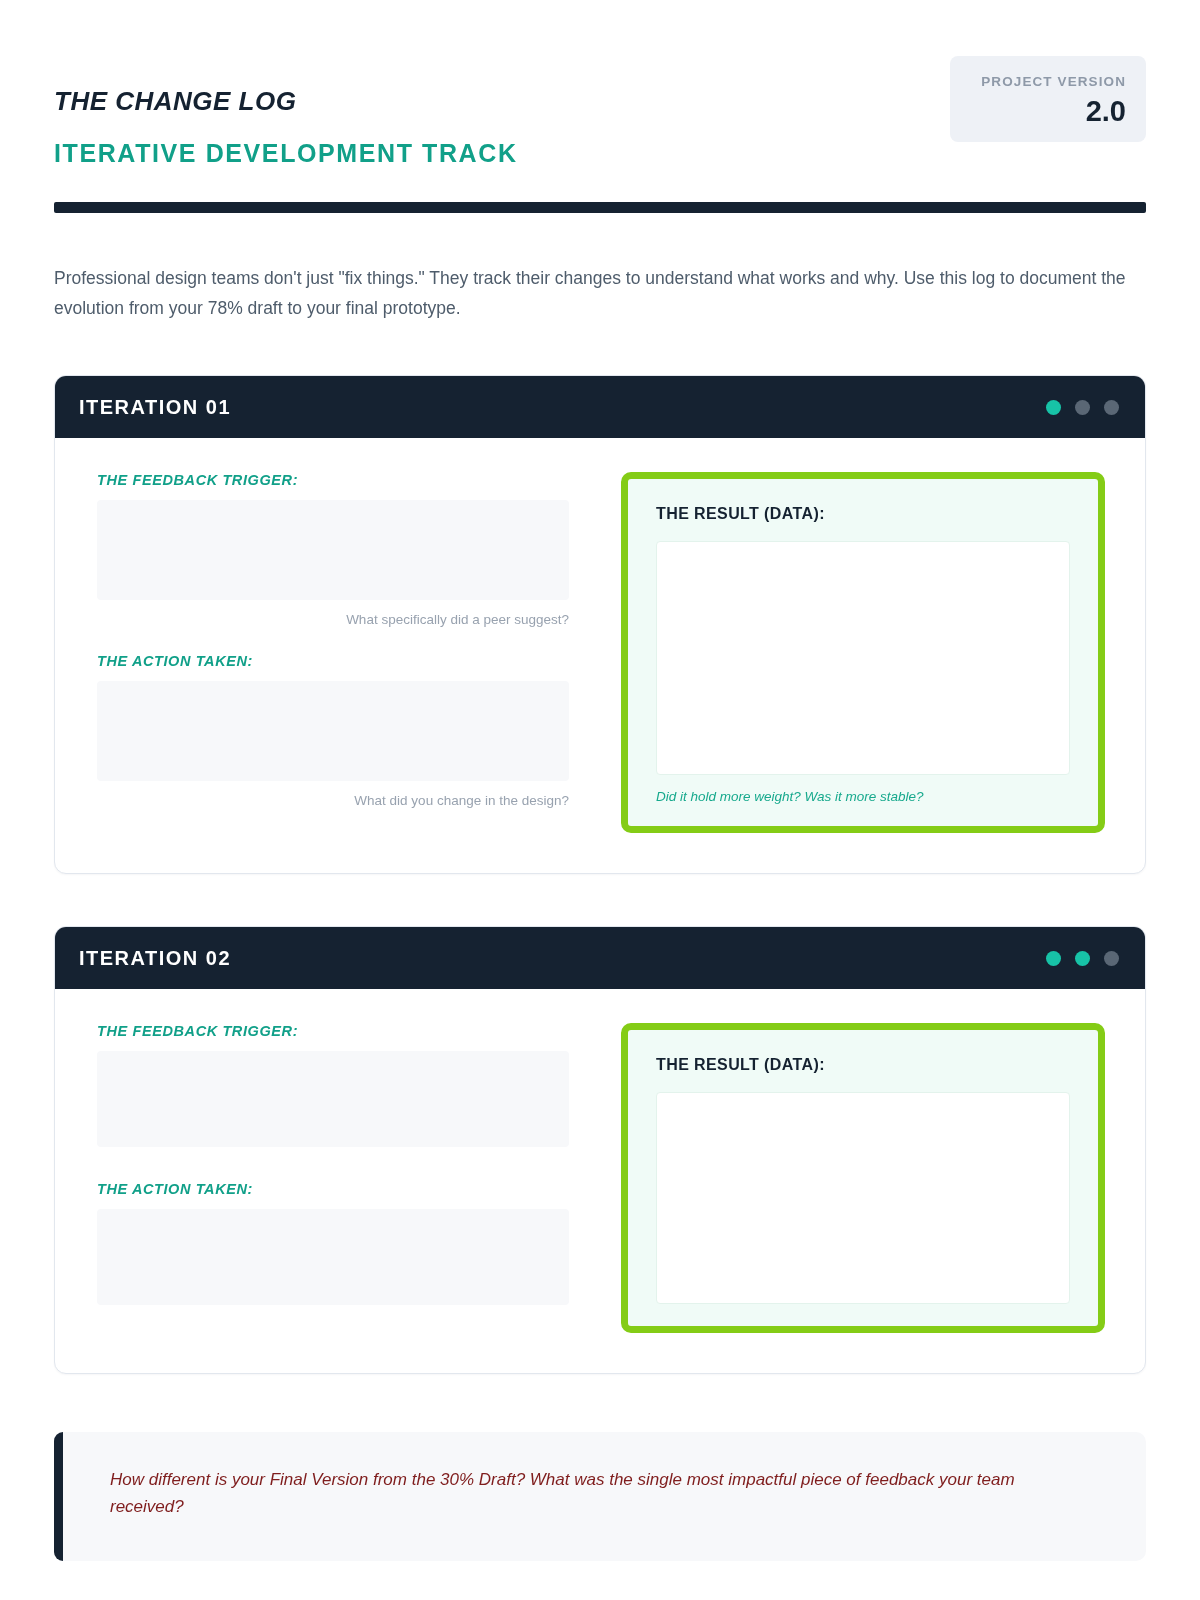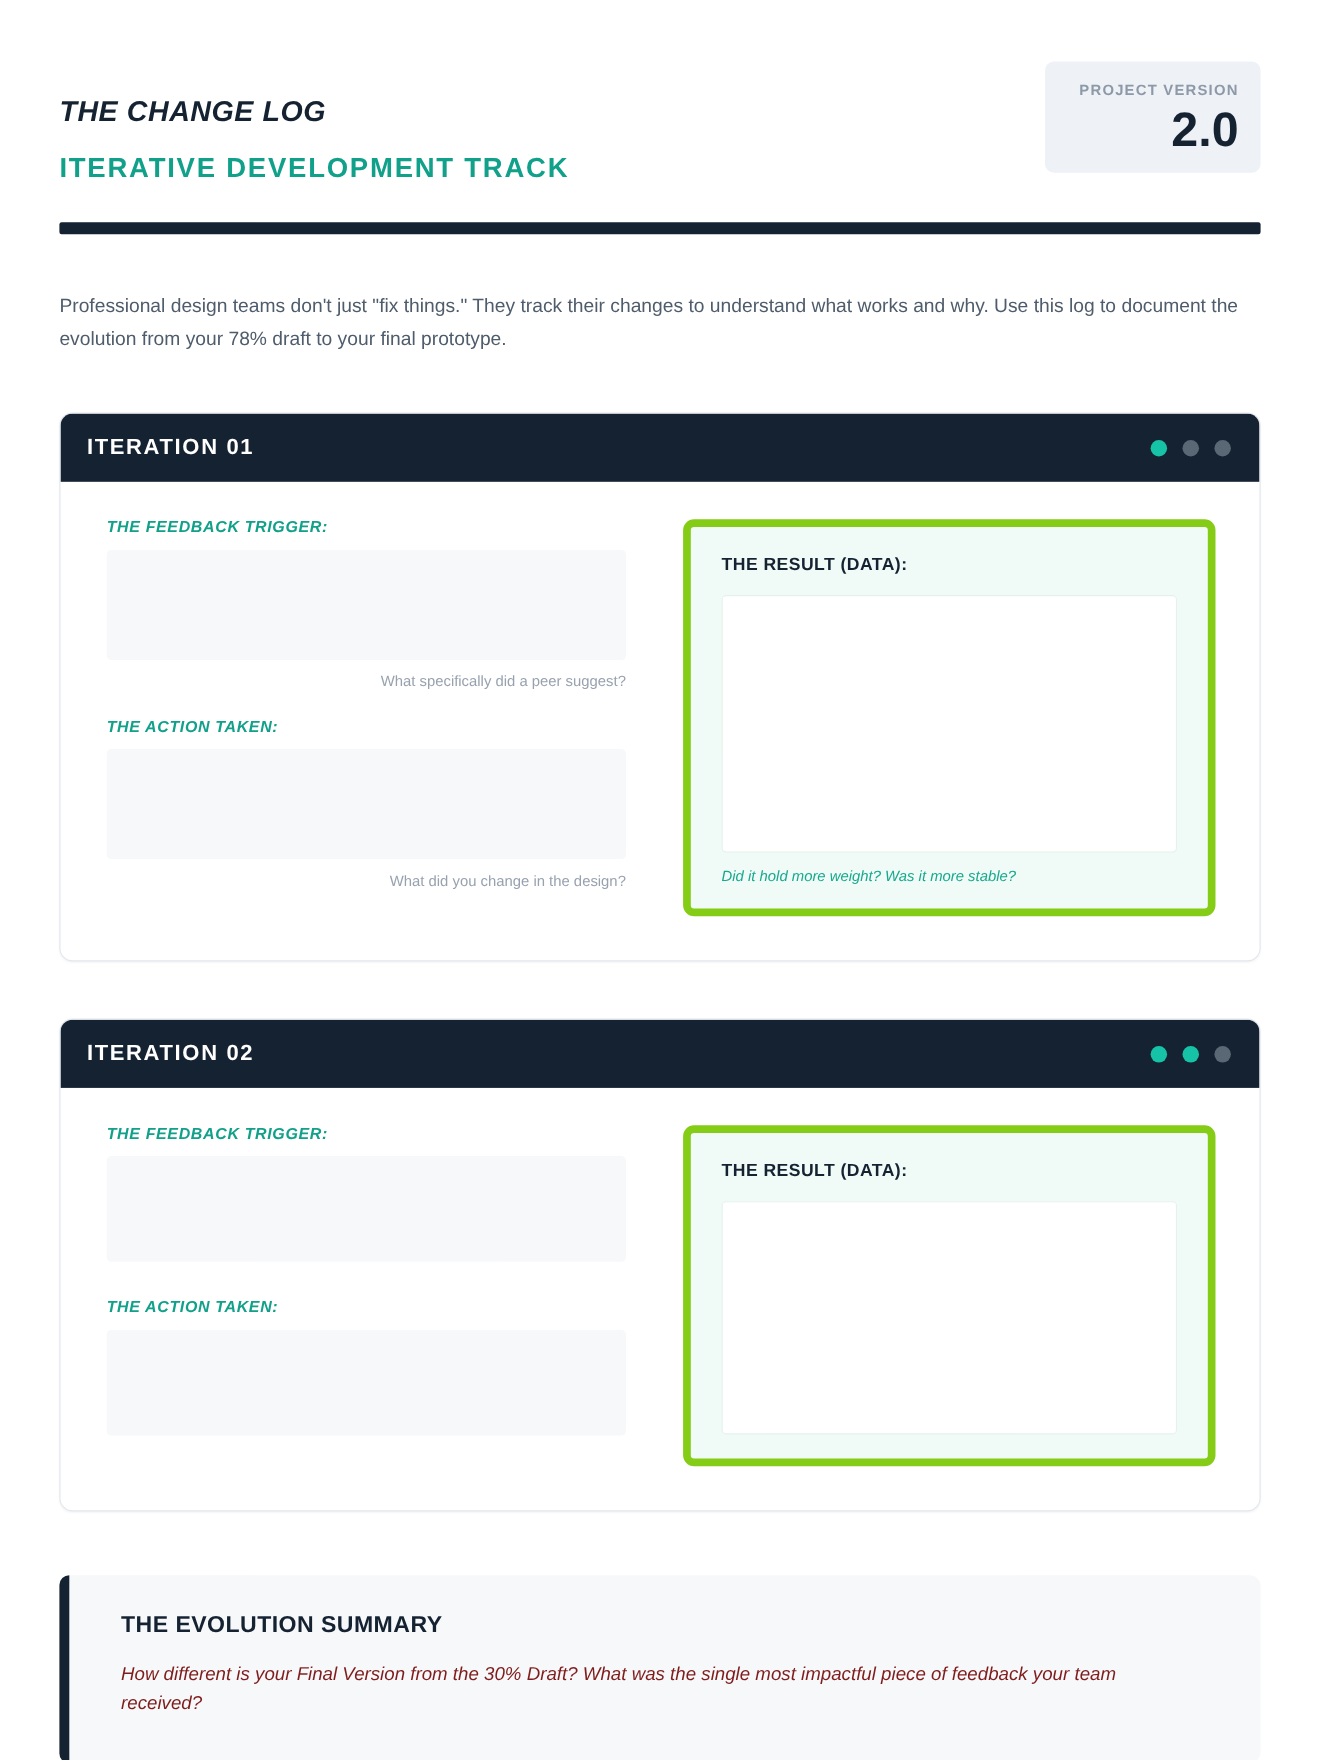--- a/index.html
+++ b/index.html
@@ -55,21 +55,21 @@
     text-align: right;
   }
   .version-label {
     font-size: 13.5px;
     font-weight: bold;
     letter-spacing: 1.1px;
     color: #8e99a8;
     margin: 0 0 8px 0;
   }
   .version-number {
-    font-size: 44px;
+    font-size: 29px;
     font-weight: bold;
     color: #152231;
     margin: 0;
     line-height: 1;
   }
   .rule {
     height: 11px;
     background: #152231;
     border-radius: 2px;
     margin-top: 34px;
@@ -285,17 +285,16 @@
         <div class="write-box short"></div>
       </div>
       <div class="col-right">
         <div class="result-label">THE RESULT (DATA):</div>
         <div class="result-box"></div>
       </div>
     </div>
   </div>
 
   <div class="summary">
-    <h3 class="summary-title">THE EVOLUTION SUMMARY</h3>
     <p class="summary-prompt">How different is your Final Version from the 30% Draft? What was the single most impactful piece of feedback your team received?</p>
   </div>
 
 </div>
 
 </body></html>

